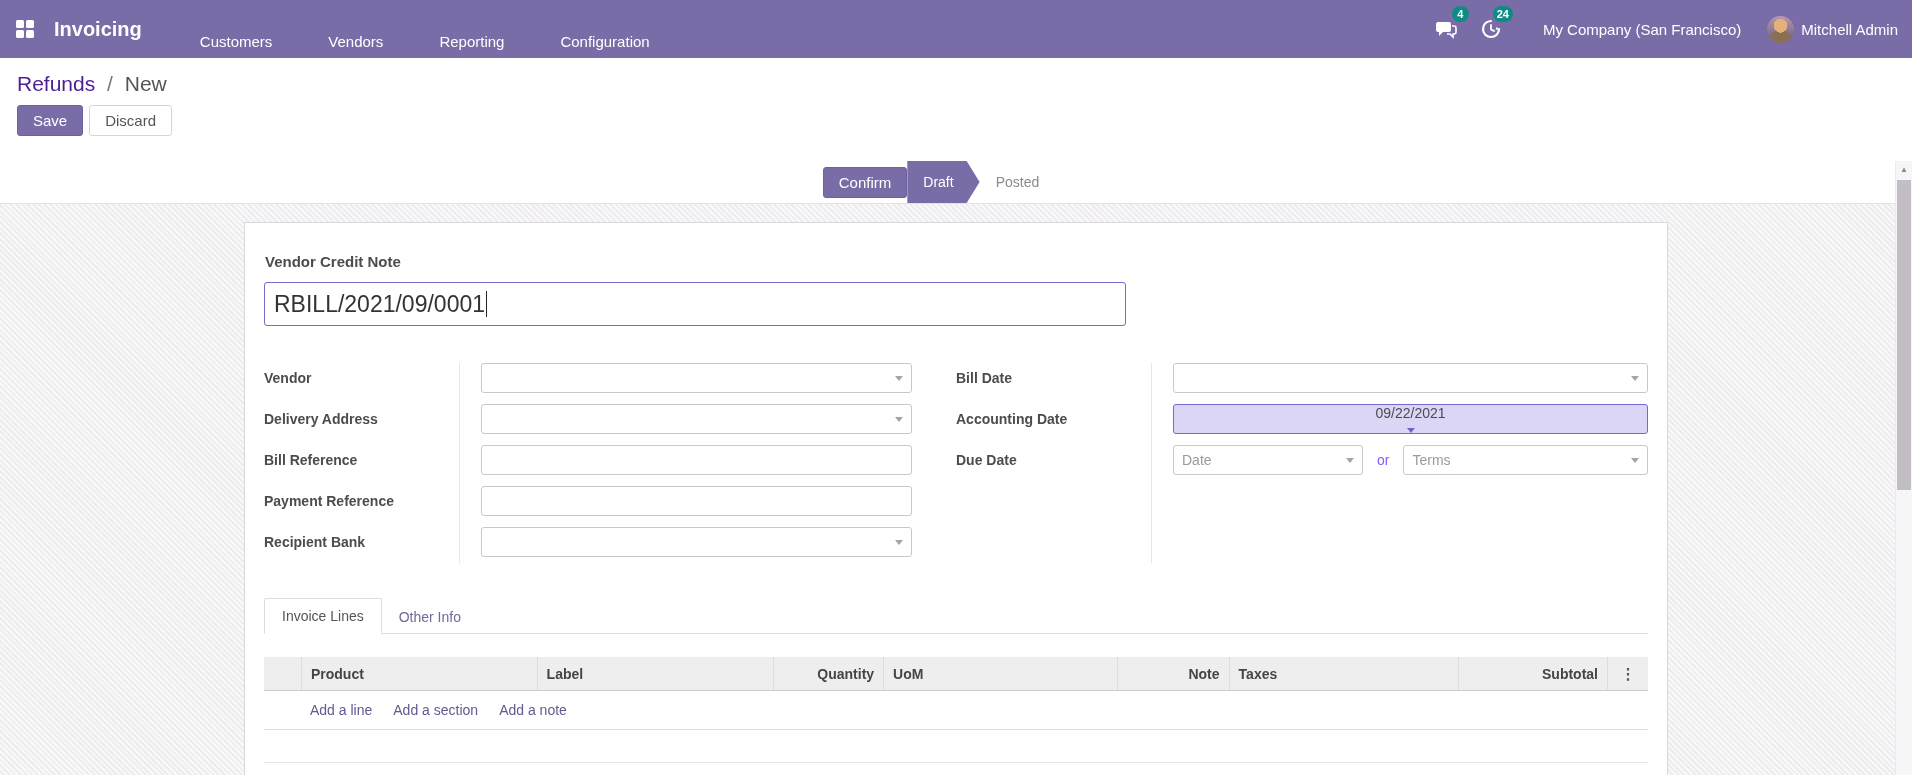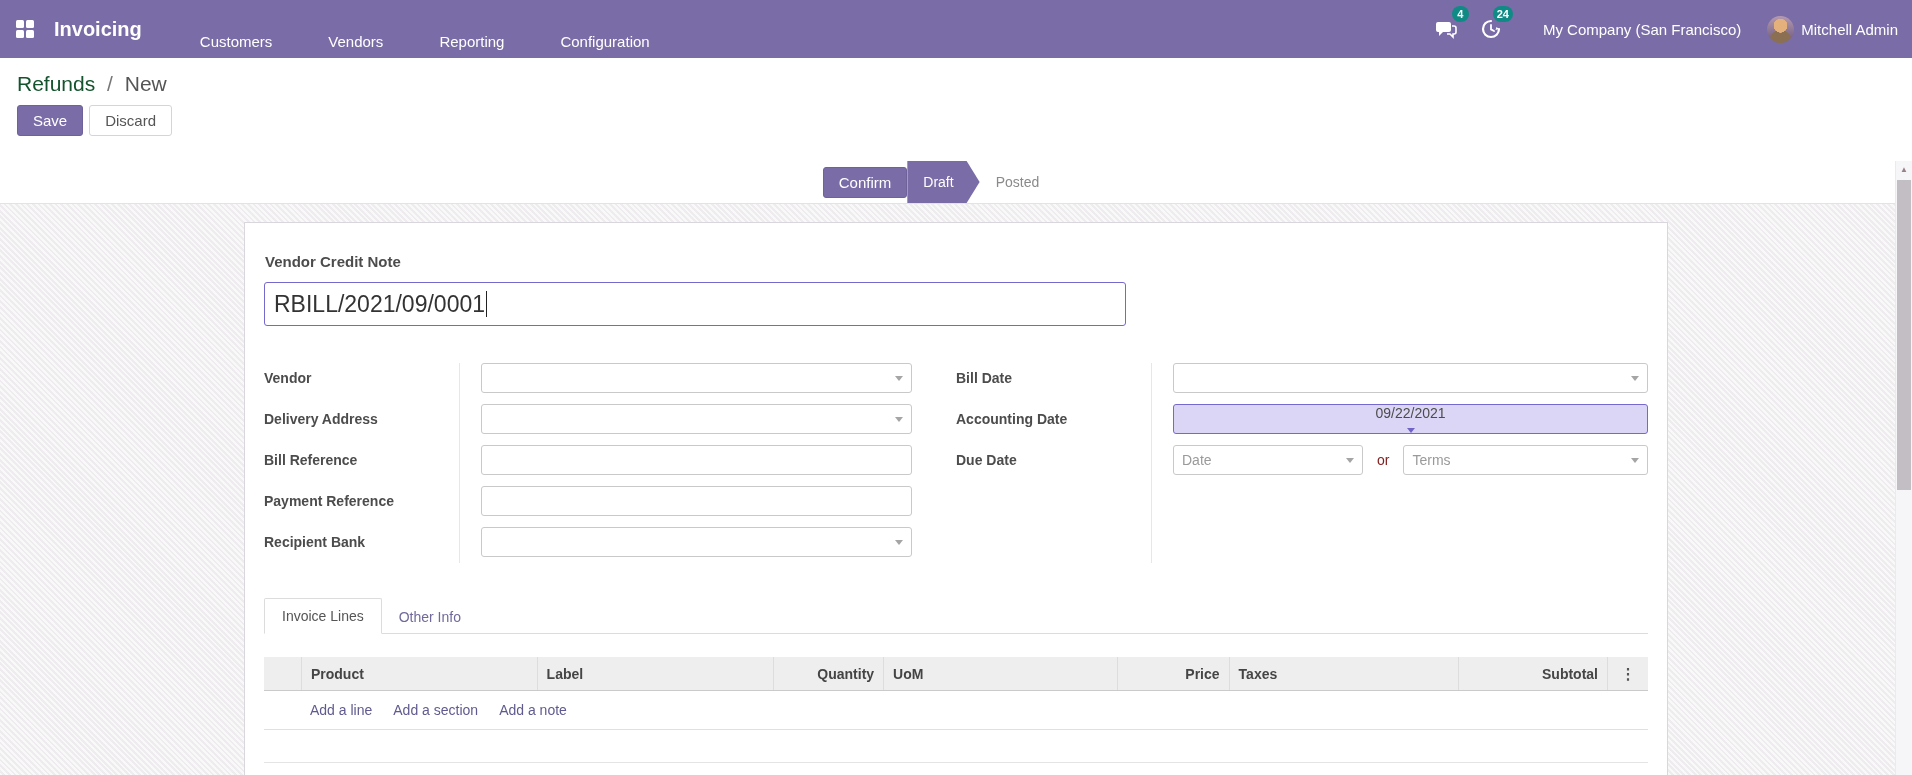--- a/index.html
+++ b/index.html
@@ -23,21 +23,21 @@
   .avatar { width:27px; height:27px; border-radius:50%; margin-right:7px;
     background:
       radial-gradient(circle at 50% 36%, #e4b07c 0 31%, transparent 32%),
       radial-gradient(circle at 50% 92%, #8a6f53 0 38%, transparent 39%),
       linear-gradient(180deg,#b59ab0 0%, #6d5a7e 100%); }
   .user-name { font-size:15px; }
 
   
   .control-panel { height:114px; background:#fff; border-bottom:1px solid #e2e2e2; padding:14px 0 0 17px; }
   .breadcrumb { font-size:21px; }
-  .breadcrumb a { color:#14532d; text-decoration:none; cursor:pointer; }
+  .breadcrumb a { color:#4c1d95; text-decoration:none; cursor:pointer; }
   .breadcrumb .sep { color:#777; margin:0 6px; }
   .breadcrumb .current { color:#555; }
   .cp-buttons { margin-top:9px; display:flex; }
   .btn { font-family:"Liberation Sans",sans-serif; font-size:15px; padding:6px 15px; border-radius:3px; border:1px solid #d5d5d5; background:#fff; color:#555; cursor:pointer; }
   .btn + .btn { margin-left:6px; }
   .btn.primary { background:#7a6ca6; border-color:#6f6199; color:#fff; }
 
   
   .content { position:absolute; top:161px; left:0; right:0; bottom:0;
     background-color:#f3f1f3;
@@ -65,21 +65,21 @@
   .fwrap { flex:1; padding-left:6px; }
   .o-input { height:30px; border:1px solid #c9c9c9; border-radius:3px; background:#fff; width:100%; font-size:14px; color:#4c4c4c; display:flex; align-items:center; padding:0 8px; }
   input.o-input { outline:none; }
   .o-input .val { flex:1; }
   .dd-caret { width:0; height:0; border-left:4px solid transparent; border-right:4px solid transparent; border-top:5px solid #a5a5a5; }
   .o-input.highlight { background:#dcd6f6; border-color:#7569ce;flex-direction:column; }
   .o-input.highlight .dd-caret { border-top-color:#6f63c8; }
   .placeholder { color:#9a9a9a; }
   .due-row { display:flex; align-items:center; }
   .due-row .date-box { width:190px; }
-  .due-row .or { font-size:14px; color:#7f1d1d; margin:0 14px; }
+  .due-row .or { font-size:14px; color:#8b5cf6; margin:0 14px; }
   .due-row .terms-box { flex:1; }
 
   
   .tabs { display:flex; margin-top:30px; border-bottom:1px solid #dcdcdc; align-items:flex-end; }
   .tab { font-size:14px; padding:9px 17px; cursor:pointer; color:#6f6a9a; margin-bottom:-1px; }
   .tab.active { color:#555; background:#fff; border:1px solid #dcdcdc; border-bottom:1px solid #fff; border-radius:2px 2px 0 0; }
 
   
   .lines-table { margin-top:23px; width:100%; }
   .thead { display:flex; background:#eeeeee; height:34px; border-bottom:1px solid #cacaca; }
@@ -272,21 +272,21 @@
           <div class="tab">Other Info</div>
         </div>
 
         <div class="lines-table">
           <div class="thead">
             <div class="th handle"></div>
             <div class="th c-product">Product</div>
             <div class="th c-label">Label</div>
             <div class="th c-qty num">Quantity</div>
             <div class="th c-uom">UoM</div>
-            <div class="th c-price num">Price</div>
+            <div class="th c-price num">Note</div>
             <div class="th c-taxes">Taxes</div>
             <div class="th c-subtotal num">Subtotal</div>
             <div class="th kebab">
                 <span>⋮</span>
               </div>
           </div>
           <div class="trow">
             <a>Add a line</a>
             <a>Add a section</a>
             <a>Add a note</a>

